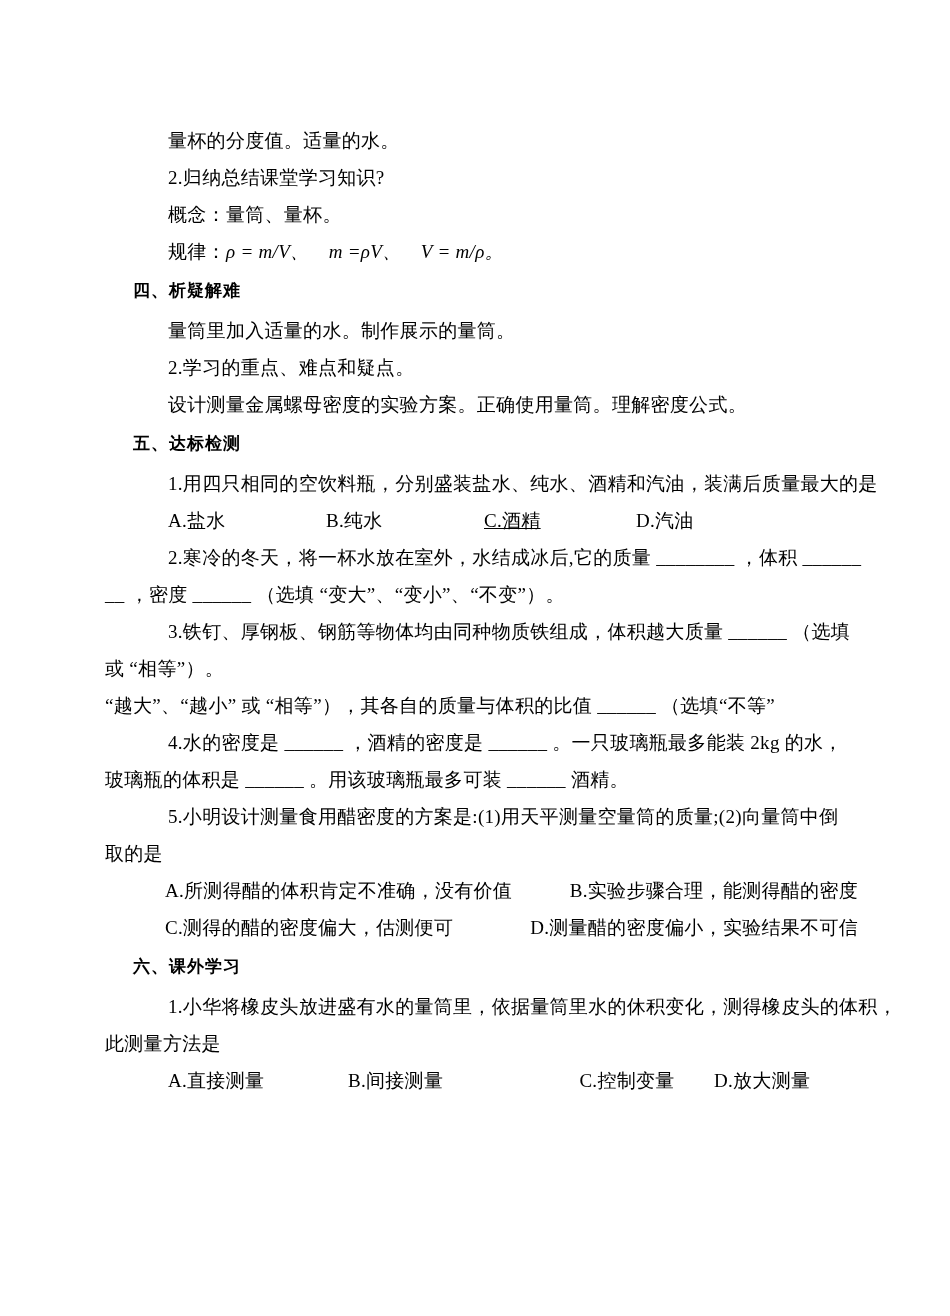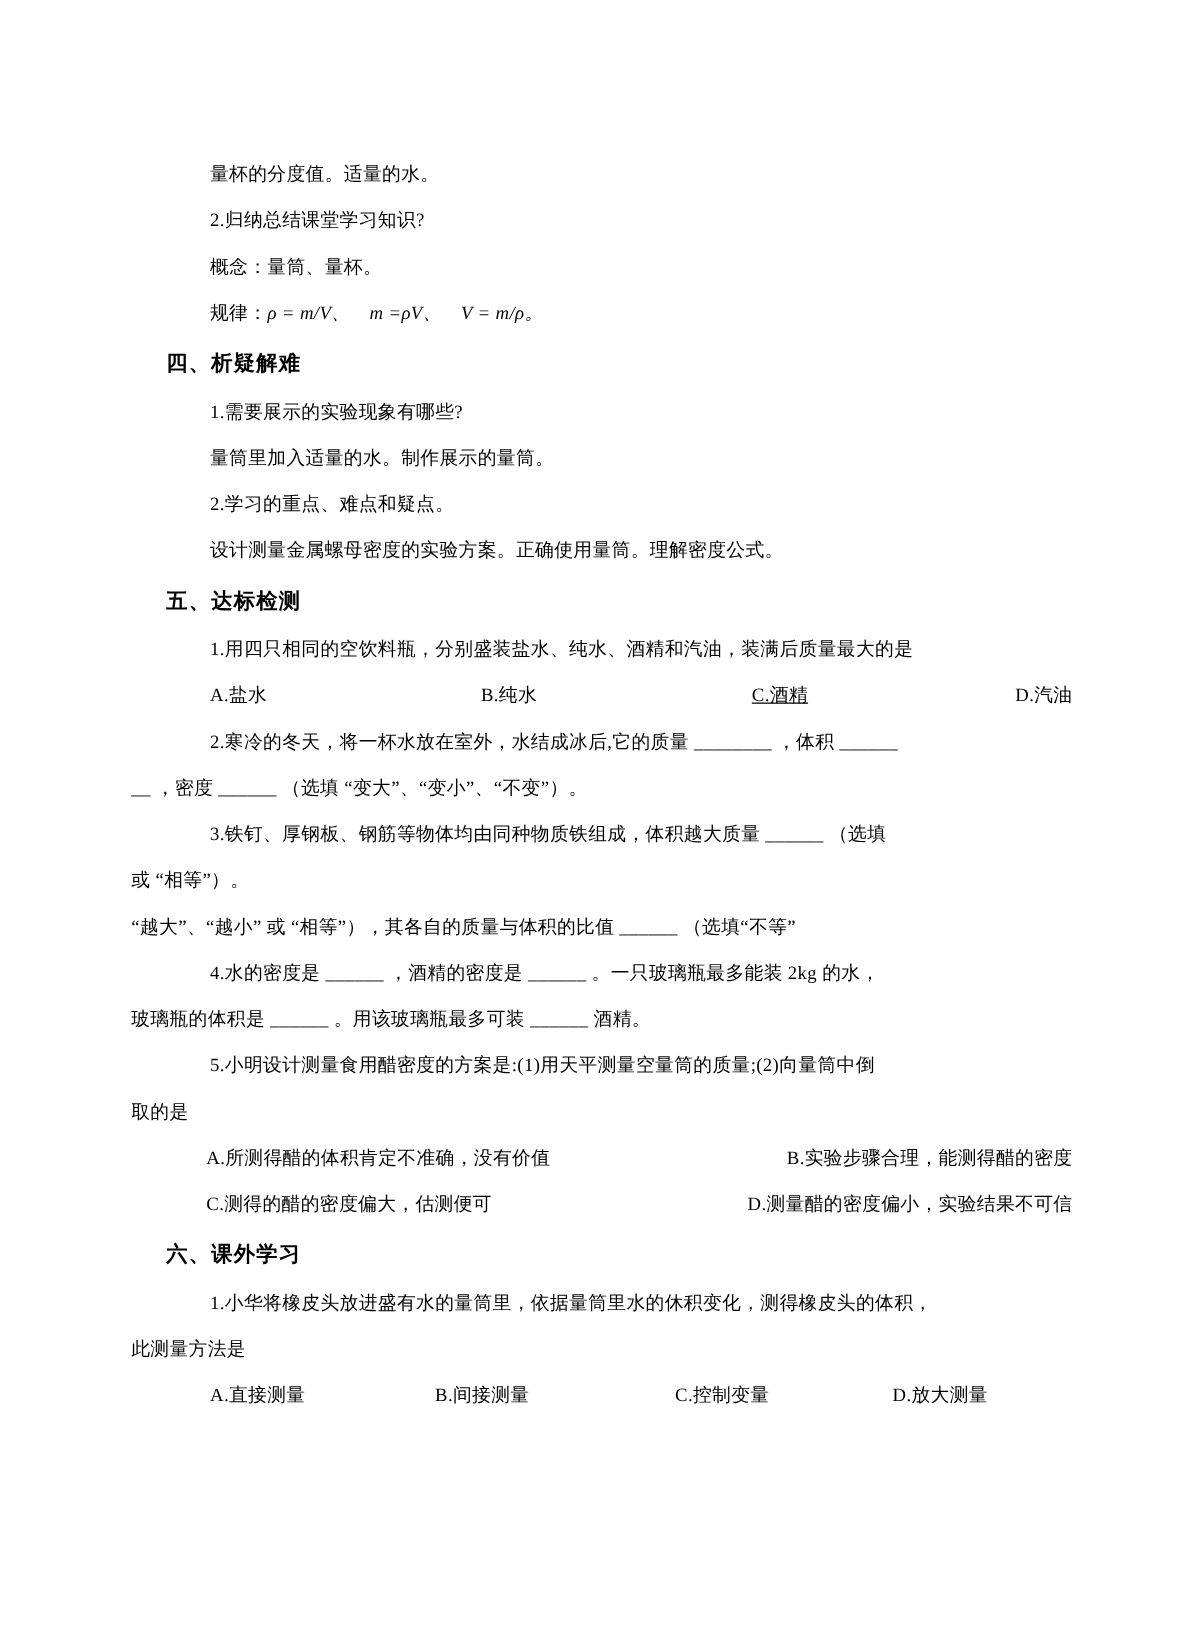--- a/index.html
+++ b/index.html
@@ -15,62 +15,61 @@
     font-family: "Liberation Serif", "DejaVu Serif", serif;
   }
   .page {
     box-sizing: border-box;
     width: 950px;
     height: 1316px;
     padding: 122px 92px 0 105px;
     background: #ffffff;
   }
   .line {
-    font-size: 15px;
+    font-size: 19px;
     line-height: 37px;
     white-space: nowrap;
     letter-spacing: 0.3px;
   }
   .indent { padding-left: 63px; }
   .heading {
     margin: 0;
     padding-left: 28px;
     font-size: 17px;
     font-weight: 700;
     line-height: 42px;
     letter-spacing: 1px;
     white-space: nowrap;
     font-family: "Liberation Serif", "DejaVu Serif", serif;
   }
   .formula { font-style: italic; }
   .opts-row { display: flex; }
-  .opts-q1 { padding-left: 63px; justify-content: space-between; }
+  .opts-q1 { padding-left: 63px; }
   .opts-q1 .opt-a { width: 158px; }
   .opts-q1 .opt-b { width: 158px; }
   .opts-q1 .opt-c { width: 152px; text-decoration: underline; }
   .opts-q5 { padding-left: 60px; justify-content: space-between; }
   .opts-q5 .opt-left-1 { width: 315px; }
   .opts-q5 .opt-left-2 { width: 343px; }
   .opts-q6 { padding-left: 63px; }
   .opts-q6 .opt-a { width: 180px; }
   .opts-q6 .opt-b { width: 192px; }
-  .opts-q6 .opt-c { width: 174px; }
+  .opts-q6 .opt-c { width: 174px; text-align: center; }
 </style>
 </head>
 <body>
 
 <div class="page">
 
   <div class="line indent">量杯的分度值。适量的水。</div>
   <div class="line indent">2.归纳总结课堂学习知识?</div>
   <div class="line indent">概念：量筒、量杯。</div>
   <div class="line indent"><span>规律：</span><span class="formula">ρ = m/V、　m =ρV、　V = m/ρ。</span></div>
 
   <h2 class="heading">四、析疑解难</h2>
-  <div class="line indent">1.需要展示的实验现象有哪些?</div>
   <div class="line indent">量筒里加入适量的水。制作展示的量筒。</div>
   <div class="line indent">2.学习的重点、难点和疑点。</div>
   <div class="line indent">设计测量金属螺母密度的实验方案。正确使用量筒。理解密度公式。</div>
 
   <h2 class="heading">五、达标检测</h2>
 
   <div class="line indent">1.用四只相同的空饮料瓶，分别盛装盐水、纯水、酒精和汽油，装满后质量最大的是</div>
   <div class="line opts-row opts-q1">
     <span class="opt-a">A.盐水</span>
     <span class="opt-b">B.纯水</span>

